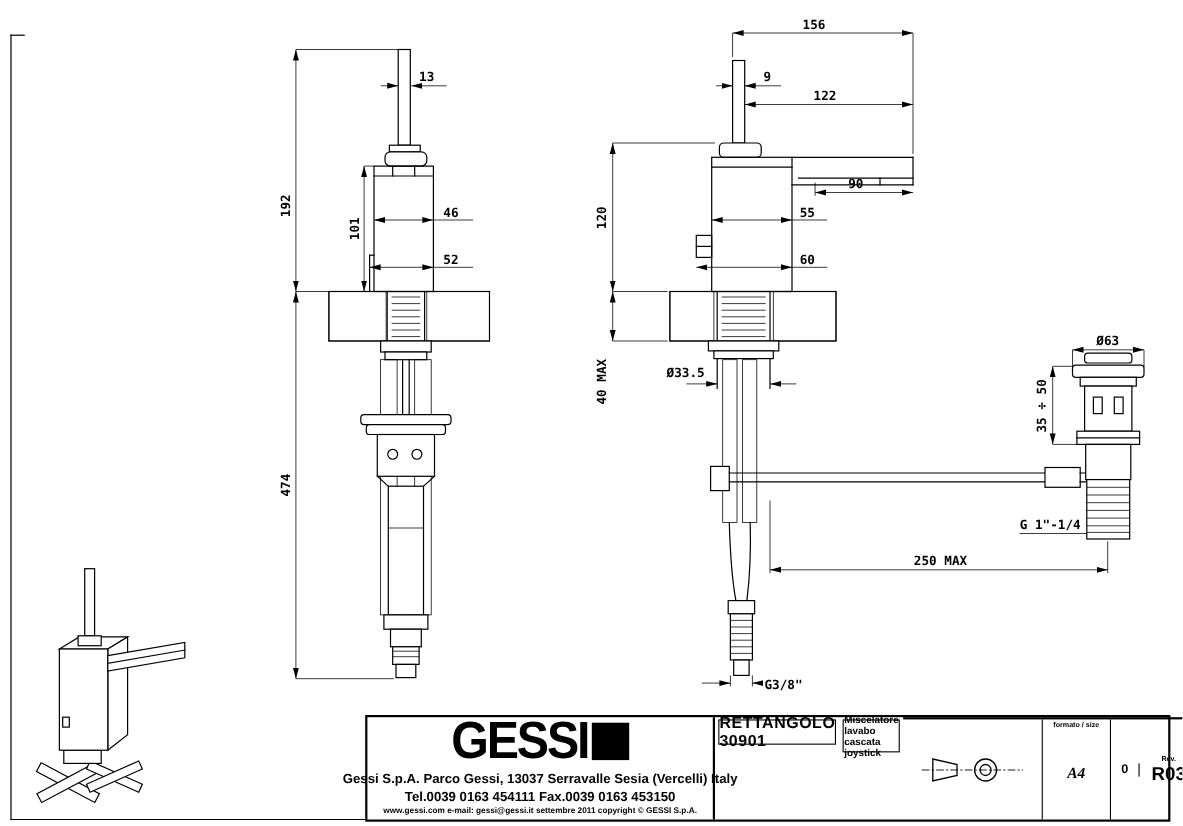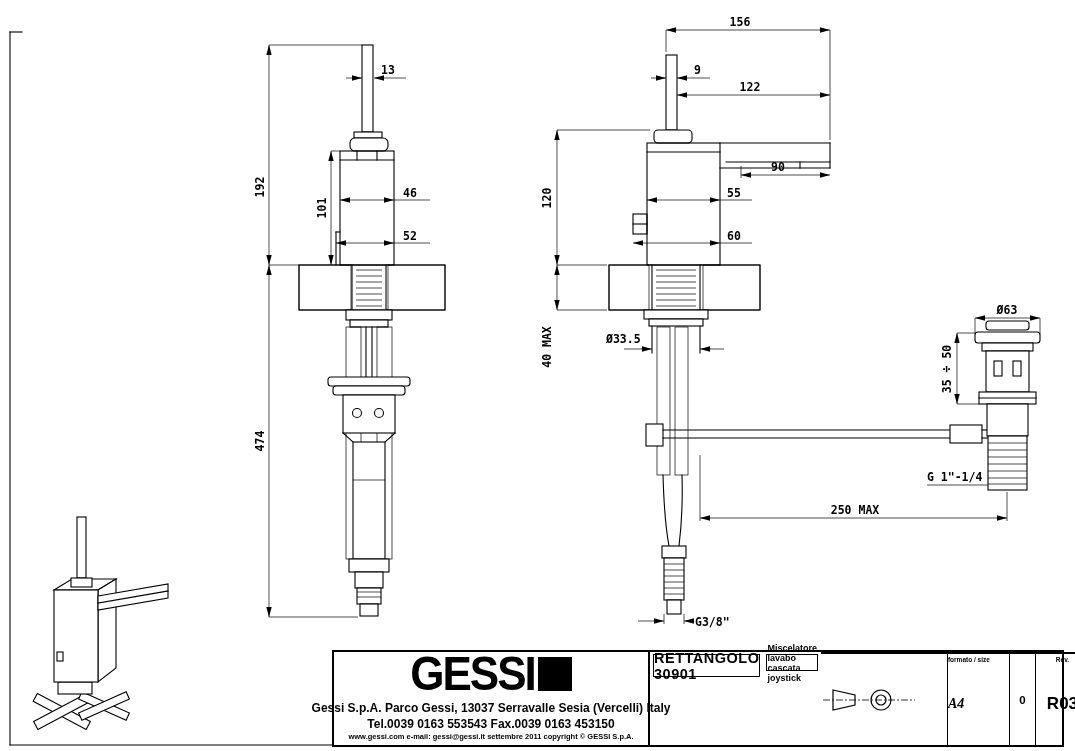--- a/index.html
+++ b/index.html
@@ -16,23 +16,23 @@
   .tb-left{width:316px;border-right:2px solid #000;display:flex;flex-direction:column;align-items:center;justify-content:space-between;padding:2px 2px 3px}
   .logo-row{display:flex;align-items:center;margin-top:1px}
   .logo-text{font-family:"Liberation Sans",sans-serif;font-weight:bold;font-size:44px;letter-spacing:-2px;line-height:.88;transform:scaleY(1.08)}
   .logo-box{display:inline-block;width:34px;height:34px;background:#000;margin-left:3px}
   .co{text-align:center;line-height:1.3}
   .co1{font-size:12px;font-weight:bold;white-space:nowrap}
   .co2{font-size:7.5px;font-weight:bold;white-space:nowrap}
   .tb-right{flex:1;display:flex;flex-direction:row}
   .tb-box{border:1.5px solid #000;display:flex;align-items:center;justify-content:center}
   .tb-code{height:23px;margin:2px 3px 0;font-size:14.5px;font-weight:bold;word-spacing:12px;letter-spacing:.5px}
-  .tb-desc{height:17px;margin:2px 3px 2px;font-size:9px;font-weight:bold}
+  .tb-desc{height:30px;margin:2px 3px 2px;font-size:9px;font-weight:bold}
   .tb-bottom{flex:1;display:flex;border-top:2px solid #000}
-  .tb-cell{border-left:1.5px solid #000;display:flex;flex-direction:column;}
+  .tb-cell{border-left:1.5px solid #000;display:flex;flex-direction:column;align-items:center}
   .tb-cell:first-child{border-left:none}
   .tb-proj{width:126px;justify-content:center}
   .tb-format{width:62px}
   .tb-rev{width:80px;flex-direction:row}
   .tb-client{flex:1}
   .tb-label{font-size:6.5px;font-weight:bold;padding-top:2px;white-space:nowrap}
   .tb-value{flex:1;display:flex;align-items:center;font-family:"Liberation Serif",serif;font-style:italic;font-weight:bold;font-size:14px}
   .rev-left{width:26px;border-right:1.5px solid #000;display:flex;align-items:center;justify-content:center;font-weight:bold;font-size:11.5px}
   .rev-right{flex:1;display:flex;flex-direction:column;align-items:center}
   .rev-val{flex:1;display:flex;align-items:center;font-weight:bold;font-size:17px}
@@ -272,21 +272,21 @@
 </svg>
 
 <div class="titleblock">
   <div class="tb-left">
     <div class="logo-row">
       <span class="logo-text">GESSI</span>
       <span class="logo-box"></span>
     </div>
     <div class="co">
       <div class="co1">Gessi S.p.A. Parco Gessi, 13037 Serravalle Sesia (Vercelli) Italy</div>
-      <div class="co1">Tel.0039 0163 553543 Fax.0039 0163 453150</div>
+      <div class="co1">Tel.0039 0163 454111 Fax.0039 0163 453150</div>
       <div class="co2">www.gessi.com e-mail: gessi@gessi.it settembre 2011 copyright © GESSI S.p.A.</div>
     </div>
   </div>
   <div class="tb-right">
     <div class="tb-box tb-code">RETTANGOLO 30901</div>
     <div class="tb-box tb-desc">Miscelatore lavabo cascata joystick</div>
     <div class="tb-bottom">
       <div class="tb-cell tb-proj">
         <svg width="96" height="30" viewBox="0 0 96 30">
           <line x1="2" y1="15" x2="94" y2="15" stroke="#000" stroke-width="0.8" stroke-dasharray="7 2 2 2"></line>

